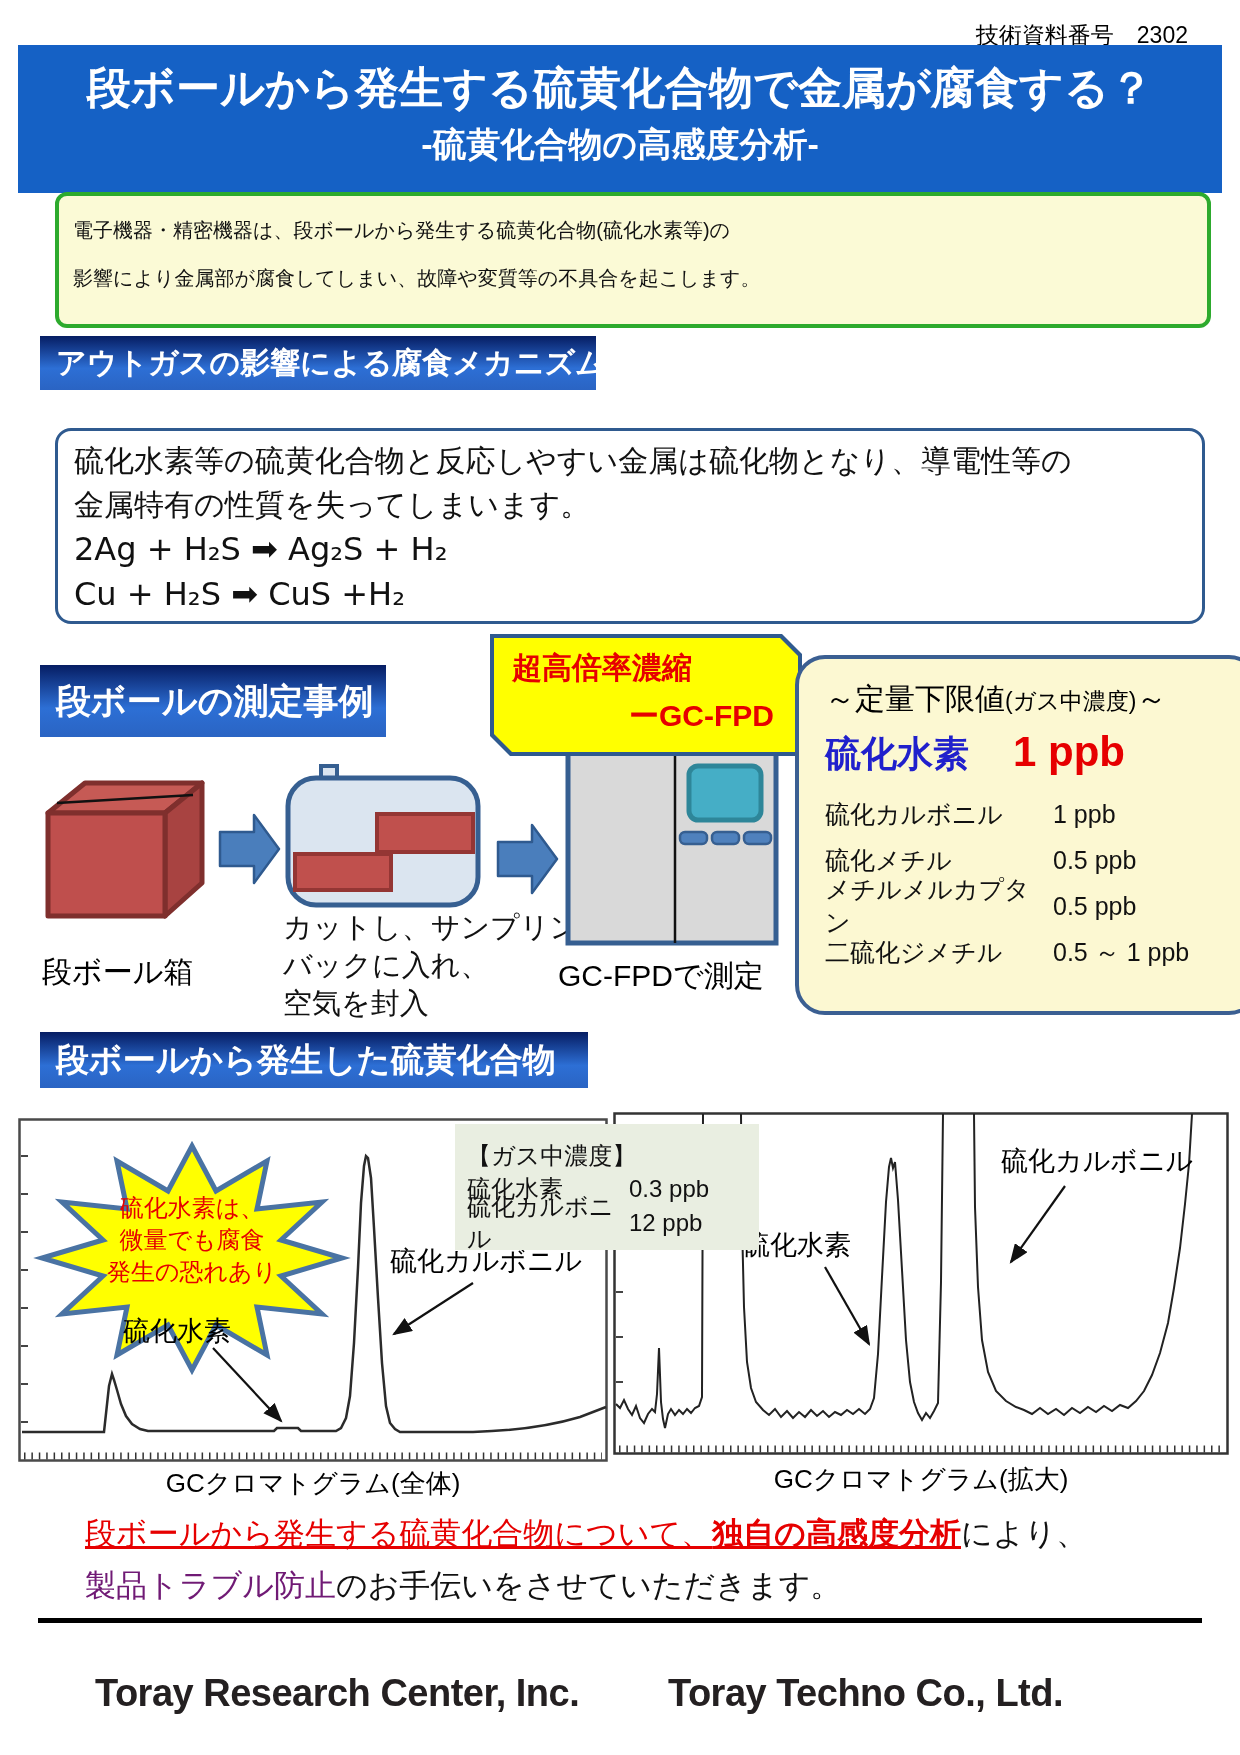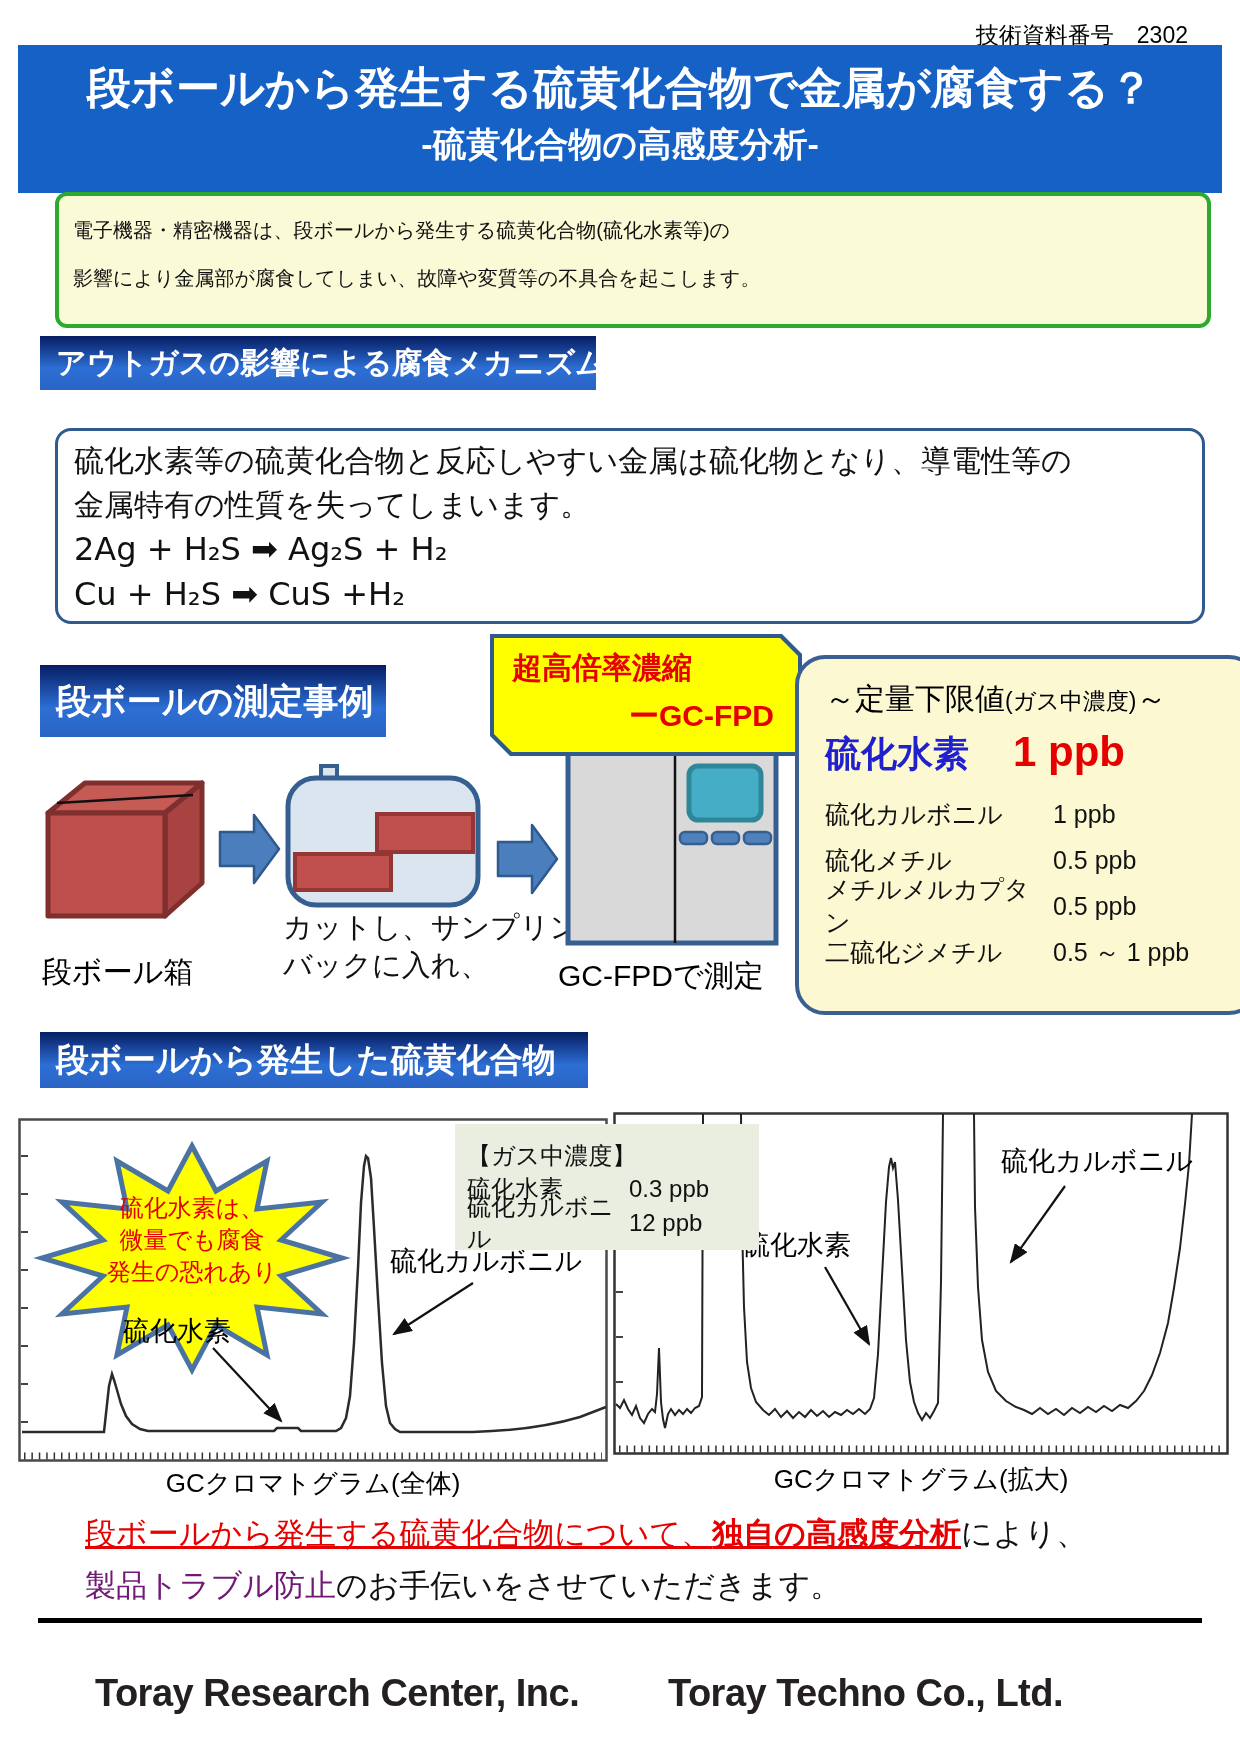--- a/index.html
+++ b/index.html
@@ -93,20 +93,21 @@
 
   <svg class="abs" style="left:285px;top:764px;" width="198" height="146" viewBox="0 0 198 146">
     <rect x="36" y="2" width="16" height="18" fill="#dbe5f0" stroke="#365f91" stroke-width="4"></rect>
     <rect x="3" y="14" width="190" height="127" rx="28" fill="#dbe5f0" stroke="#365f91" stroke-width="5"></rect>
     <rect x="92" y="50" width="96" height="38" fill="#c0504d" stroke="#943634" stroke-width="4"></rect>
     <rect x="10" y="90" width="96" height="36" fill="#c0504d" stroke="#943634" stroke-width="4"></rect>
   </svg>
   <div class="abs bag-caption">
     <div>カットし、サンプリング</div>
     <div>バックに入れ、</div>
+    <div>空気を封入</div>
   </div>
 
   <svg class="abs" style="left:496px;top:822px;" width="64" height="74" viewBox="0 0 64 74">
     <polygon points="2,20 36,20 36,3 61,37 36,71 36,54 2,54" fill="#4a7ebc" stroke="#2f5a8f" stroke-width="2.5" stroke-linejoin="round"></polygon>
   </svg>
 
   <svg class="abs" style="left:565px;top:748px;" width="214" height="198" viewBox="0 0 214 198">
     <rect x="3" y="3" width="208" height="192" fill="#d9d9d9" stroke="#365f91" stroke-width="5"></rect>
     <line x1="110" y1="3" x2="110" y2="195" stroke="#111" stroke-width="2.5"></line>
     <rect x="124" y="18" width="72" height="54" rx="9" fill="#45aec6" stroke="#2e8699" stroke-width="5"></rect>

